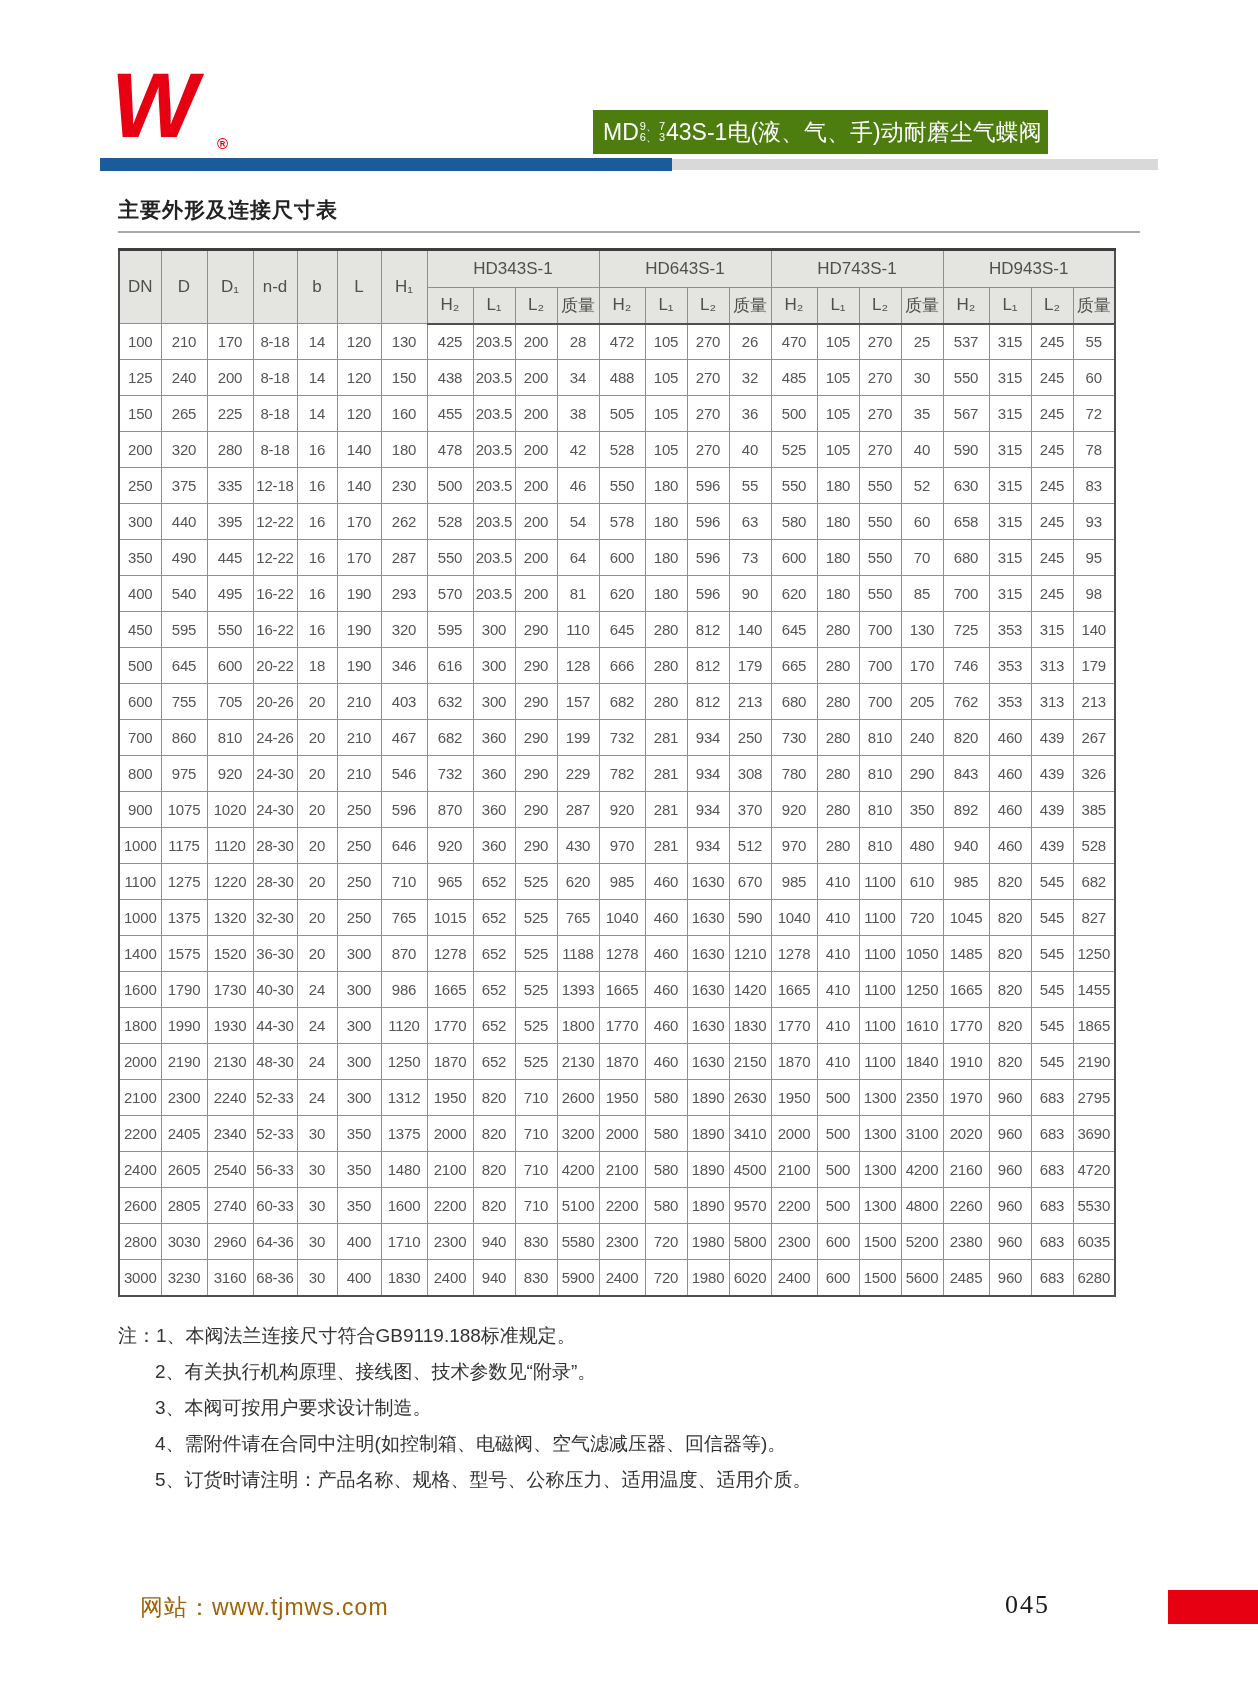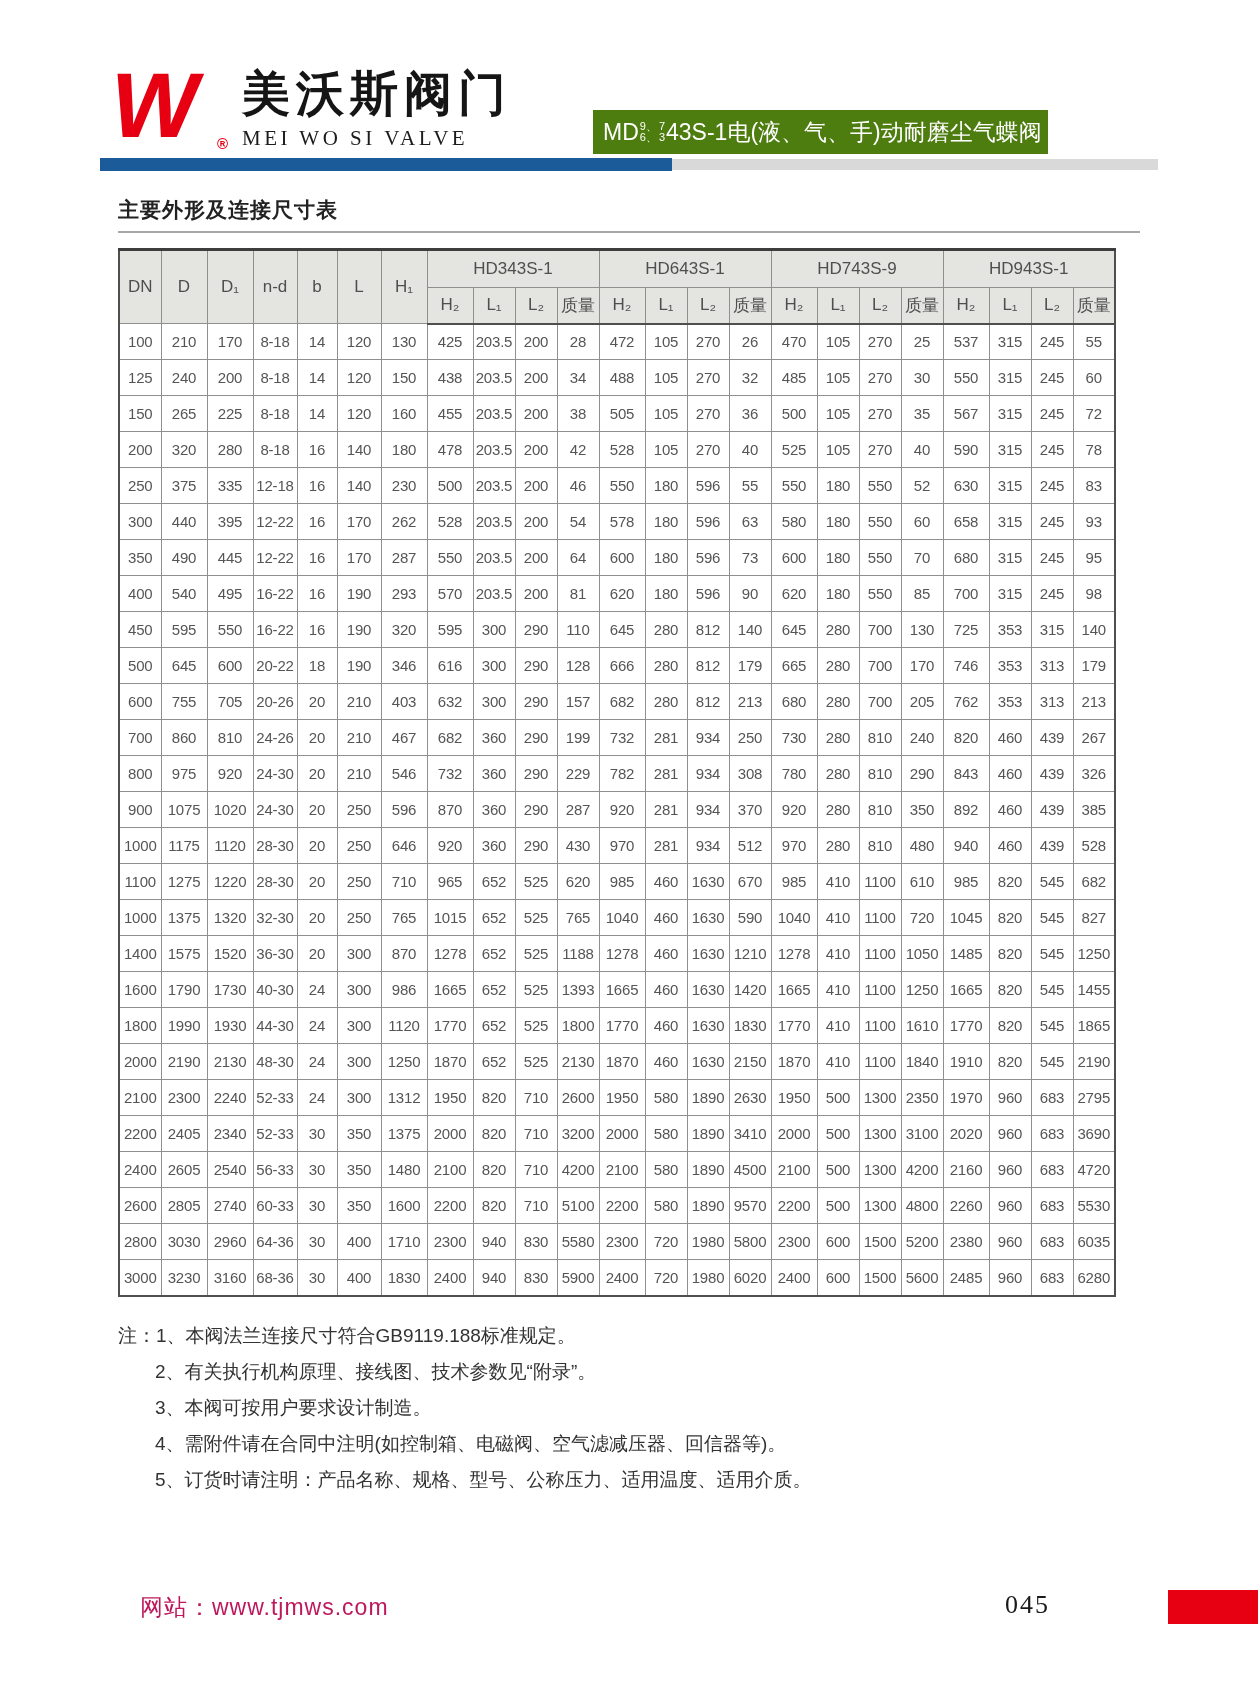--- a/index.html
+++ b/index.html
@@ -37,37 +37,33 @@
   table.dim-table th, table.dim-table td { border:1px solid #8f8f8f; text-align:center; vertical-align:middle; overflow:hidden; }
   table.dim-table thead th { background:#e4e4e1; color:#4f4f4f; font-weight:normal; font-size:17px; }
   table.dim-table thead tr.group-row th { height:38px;margin-left:13px; }
   table.dim-table thead tr.sub-row th { height:36px; border-bottom:2px solid #4f4f4f; }
   table.dim-table tbody td { height:36px; font-size:15px; color:#555; letter-spacing:-0.2px; }
   
   .notes { position:absolute; left:118px; top:1318px; font-size:19px; color:#333; }
   .notes .line { line-height:36px; white-space:nowrap; }
   .notes .line.indent { padding-left:37px; }
   
-  .footer-site { position:absolute; left:140px; top:1592px; font-size:23px; color:#be185d; letter-spacing:1px; }
+  .footer-site { position:absolute; left:140px; top:1592px; font-size:23px; color:#a16207; letter-spacing:1px; }
   .footer-page { position:absolute; left:1005px; top:1590px; font-size:26px; color:#1a1a1a; font-family:"Liberation Serif","DejaVu Serif",serif; letter-spacing:2px; }
   .footer-bar { position:absolute; left:1168px; top:1590px; width:90px; height:34px; background:#e60012; }
 </style>
 </head>
 <body>
 
 <div class="page">
 
   <div class="logo-block">
     <div class="logo-mark">
       <div class="logo-w">W</div>
       <div class="logo-reg">®</div>
-    </div>
-    <div class="logo-names">
-      <div class="logo-cn">美沃斯阀门</div>
-      <div class="logo-en">MEI WO SI VALVE</div>
     </div>
   </div>
 
   <div class="title-badge">
     <span>MD</span>
     <span class="stack">
       <span>9、</span>
       <span>6、</span>
     </span>
     <span class="stack">
@@ -114,21 +110,21 @@
           <tr class="group-row">
             <th rowspan="2">DN</th>
             <th rowspan="2">D</th>
             <th rowspan="2">D₁</th>
             <th rowspan="2">n-d</th>
             <th rowspan="2">b</th>
             <th rowspan="2">L</th>
             <th rowspan="2">H₁</th>
             <th colspan="4">HD343S-1</th>
             <th colspan="4">HD643S-1</th>
-            <th colspan="4">HD743S-9</th>
+            <th colspan="4">HD743S-1</th>
             <th colspan="4">HD943S-1</th>
           </tr>
           <tr class="sub-row">
             <th>H₂</th>
             <th>L₁</th>
             <th>L₂</th>
             <th>质量</th>
             <th>H₂</th>
             <th>L₁</th>
             <th>L₂</th>

